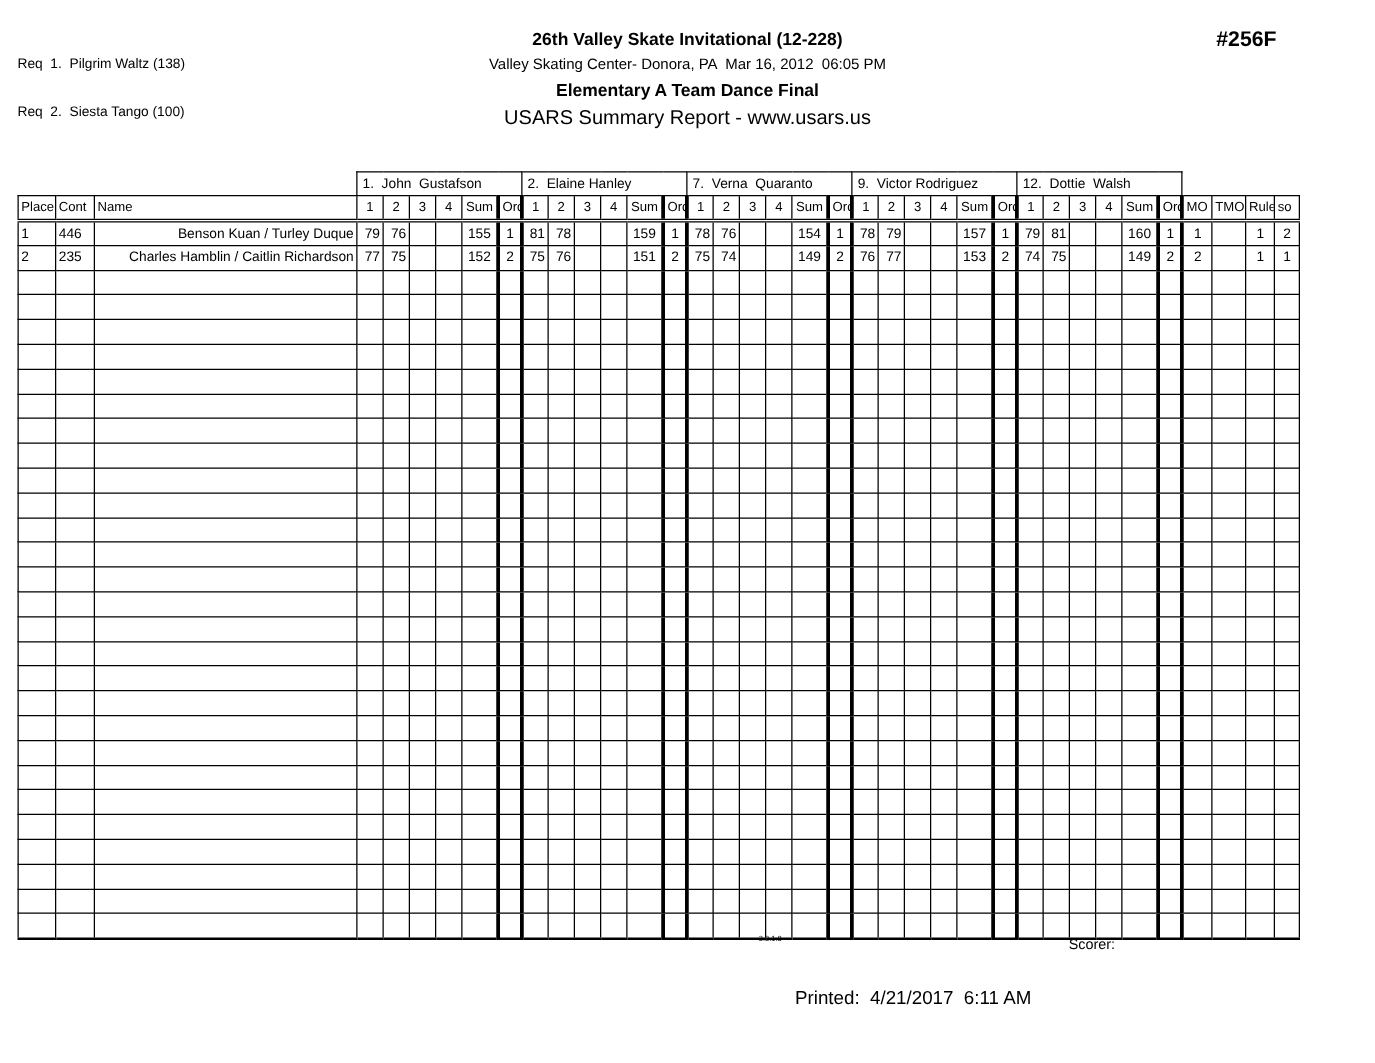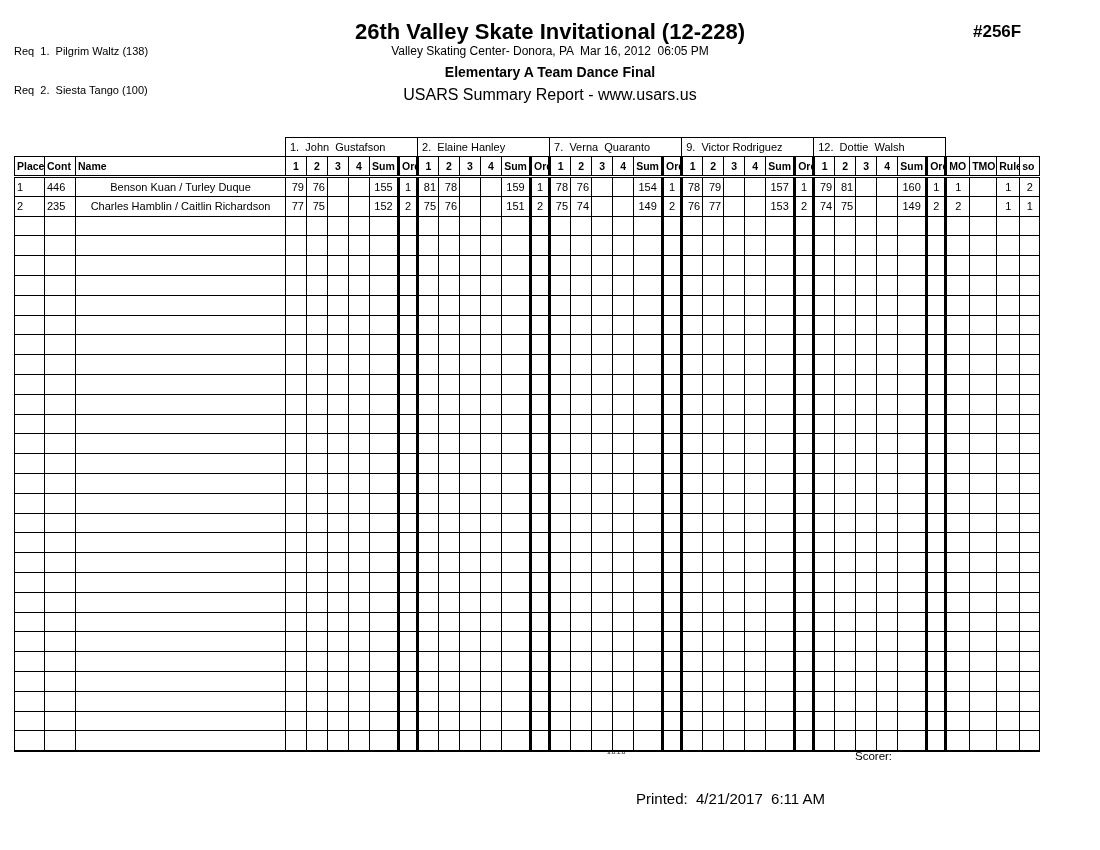--- a/index.html
+++ b/index.html
@@ -11,21 +11,21 @@
     position:relative;
     overflow:hidden;
   }
   .req-block {
     position:absolute; left:14px; top:19px;
     font-size:11px; line-height:13px; white-space:pre;
   }
   .title-block {
     position:absolute; left:0; top:21px; width:1100px; text-align:center;
   }
-  .title-main  { font-size:22px; font-weight:bold; line-height:21px; white-space:pre; }
+  .title-main  { font-size:14px; font-weight:bold; line-height:21px; white-space:pre; }
   .title-venue { font-size:12px; line-height:19px; white-space:pre; }
   .title-event { font-size:14px; font-weight:bold; line-height:23px; white-space:pre; }
   .title-report{ font-size:16px; line-height:22px; white-space:pre; }
   .doc-number  {
     position:absolute; left:973px; top:22px;
     font-size:17px; font-weight:bold;
   }
 
   table.summary {
     position:absolute; left:14px; top:137px;
@@ -39,29 +39,29 @@
     padding:0 2px;
     font-weight:normal;
     vertical-align:middle;
   }
   tr.judge-row    { height:19px; }
   tr.judge-row td { border:none;margin-left:16px; }
   tr.judge-row td.judge-name {
     border:1px solid #000; text-align:left; padding-left:4px; font-size:11px;
   }
   tr.head-row    { height:20px; }
-  tr.head-row th { border-bottom:3px double #000; font-size:10.5px;font-weight:bold; }
+  tr.head-row th { border-bottom:3px double #000; font-size:10.5px; }
   tr.body-row    { height:19.8px; }
   tr.body-row:last-child td { border-bottom:2px solid #000; }
 
   .h-left   { text-align:left; padding-left:3px; }
   .h-center { text-align:center; }
   .c-place  { text-align:left;  padding-left:5px;  font-weight:bold; }
   .c-cont   { padding-right:4px; font-weight:bold; }
-  .c-name   { text-align:center;  padding-left:4px;  font-weight:bold; }
+  .c-name   { text-align:right;  padding-left:4px;  font-weight:bold; }
   .c-score  { text-align:right; padding-right:2px; }
   .c-sum    { text-align:center; padding-right:3px; }
   .c-ord    { text-align:center; font-weight:bold;
               border-left:3px solid #000 !important;
               border-right:3px solid #000 !important; }
   .c-tail   { text-align:center; }
 
   .footer-version { position:absolute; left:607px; top:749px; font-size:6px; }
   .footer-printed { position:absolute; left:636px; top:750px; font-size:15px; white-space:pre;margin-top:40px; }
   .footer-scorer  { position:absolute; left:855px; top:750px; font-size:11.5px; }

